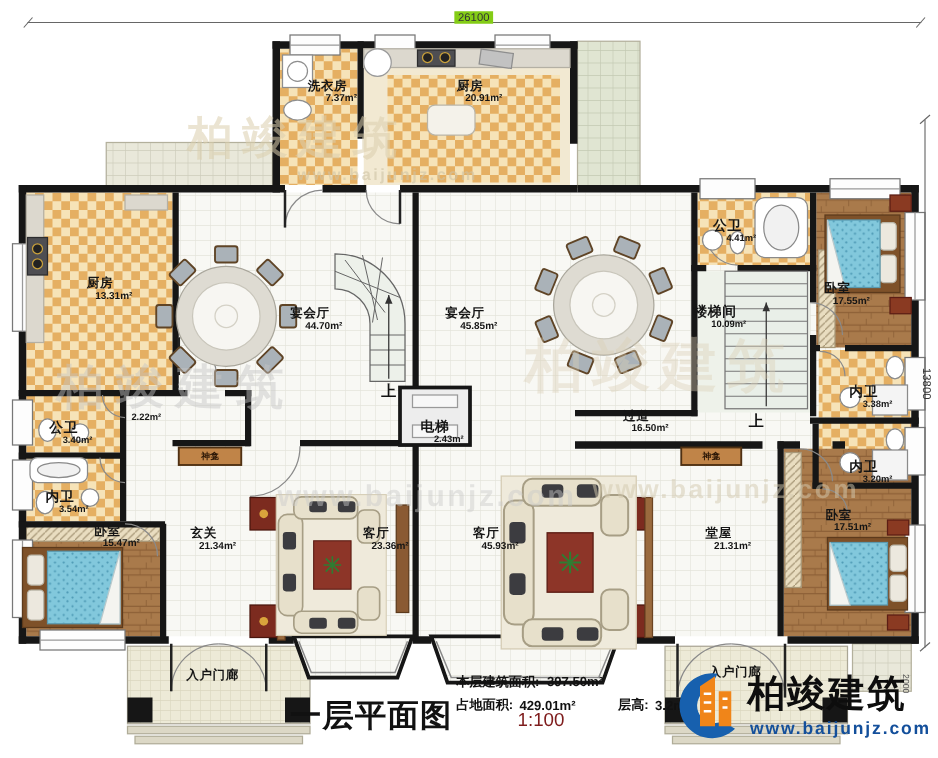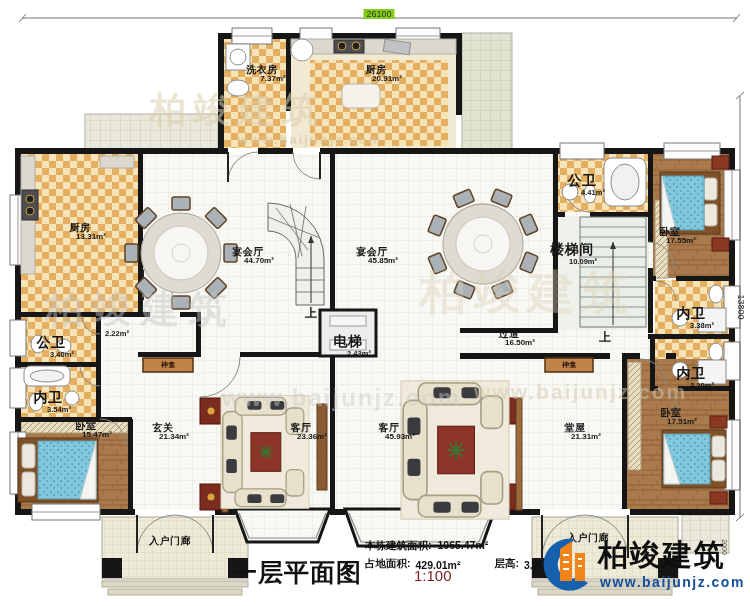--- a/index.html
+++ b/index.html
@@ -3,21 +3,21 @@
 <meta charset="utf-8">
 <style>
   html,body{margin:0;padding:0;background:#fff;}
   .stage{position:relative;width:750px;height:606px;background:#ffffff;overflow:hidden;
          font-family:"Liberation Sans","DejaVu Sans",sans-serif;}
   .stage svg{position:absolute;left:0;top:0;z-index:1;}
   .rl{position:absolute;z-index:3;transform:translate(-50%,-50%);text-align:center;
       color:#151515;font-weight:bold;line-height:1.12;white-space:nowrap;pointer-events:none;}
   .rl .rn{display:block;font-size:10px;letter-spacing:.5px;text-align:center;}
   .rl .ra{display:block;font-size:8px;padding-left:22px;}
-  .rl.small .rn{font-size:14px;margin-top:28px;}
+  .rl.small .rn{font-size:11px;margin-top:28px;}
   .rl.small .ra{font-size:7.5px;}
   .shrl{position:absolute;z-index:3;transform:translate(-50%,-50%);font-size:7px;font-weight:bold;
         color:#2a1606;white-space:nowrap;}
   .up{position:absolute;z-index:3;transform:translate(-50%,-50%);font-size:12px;font-weight:bold;color:#111;}
   .dimlab{position:absolute;z-index:3;font-size:9px;color:#333;background:#84cc16;padding:0 3px;
           transform:translate(-50%,-50%);}
   .dimlab.vert{transform:translate(-50%,-50%) rotate(90deg);background:transparent;}
   .dimlab.tiny{font-size:7px;color:#555;}
   .wm{position:absolute;z-index:4;pointer-events:none;font-weight:bold;white-space:nowrap;}
   .footer-title{position:absolute;z-index:5;left:228px;top:556px;display:flex;align-items:baseline;
@@ -510,22 +510,22 @@
   <div class="dimlab" style="left:379px;top:14px">26100</div>
   <div class="dimlab vert" style="left:741px;top:307px">13800</div>
   <div class="dimlab vert tiny" style="left:724px;top:547px">2000</div>
 
   <div class="footer-title">
     <span class="t">一层平面图</span>
     <span class="s">1:100</span>
   </div>
   <div class="stats">
     <div class="row">
-      <span>本栋建筑面积:</span>
-      <span>1065.47m²</span>
+      <span>本层建筑面积:</span>
+      <span>397.50m²</span>
     </div>
     <div class="row">
       <span class="pair">
         <span>占地面积:</span>
         <span>429.01m²</span>
       </span>
       <span class="gap"></span>
       <span class="pair">
         <span>层高:</span>
         <span>3.2m</span>

